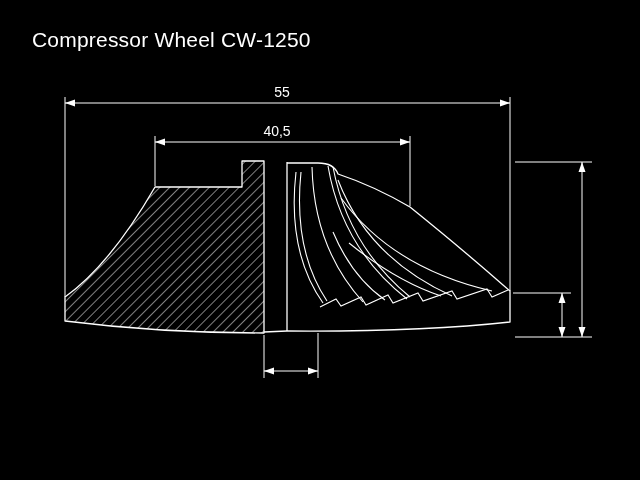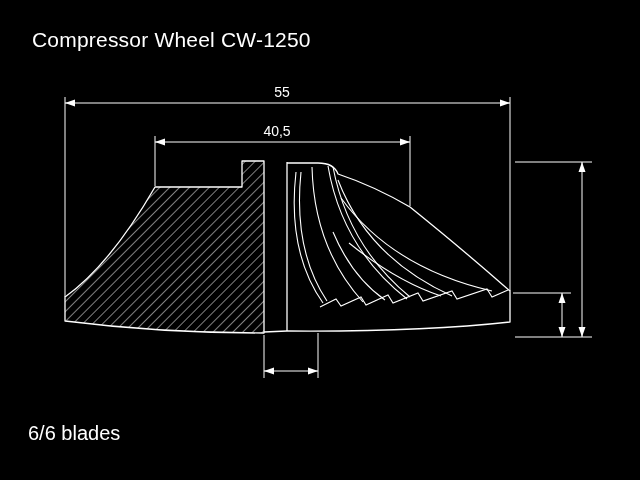--- a/index.html
+++ b/index.html
@@ -79,15 +79,14 @@
       <line class="dimline" x1="562" y1="293" x2="562" y2="337" marker-start="url(#arr)" marker-end="url(#arr)"></line>
     </g>
 
     <g>
       <line class="extline" x1="264" y1="335" x2="264" y2="378"></line>
       <line class="extline" x1="318" y1="333" x2="318" y2="378"></line>
       <line class="dimline" x1="264" y1="371" x2="318" y2="371" marker-start="url(#arr)" marker-end="url(#arr)"></line>
     </g>
   </svg>
 
-  <div class="note">6/6 blades</div>
 
 </div>
 
 </body></html>

